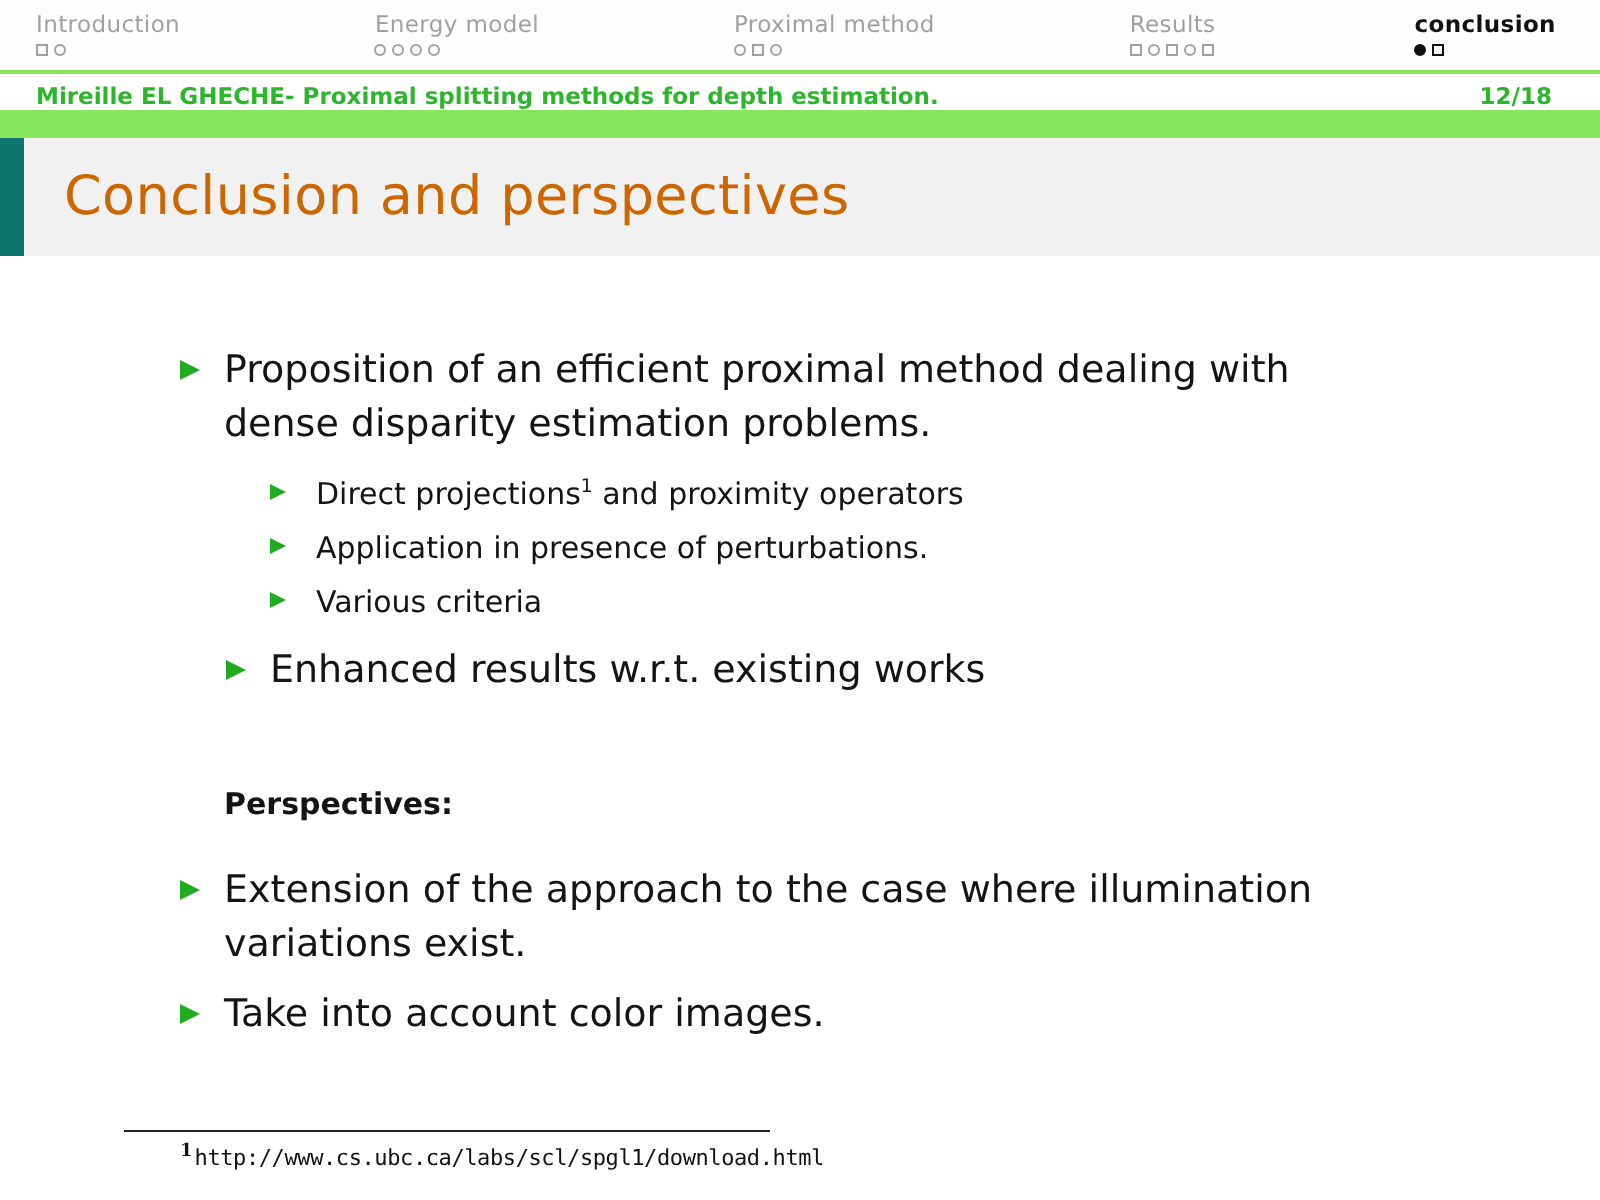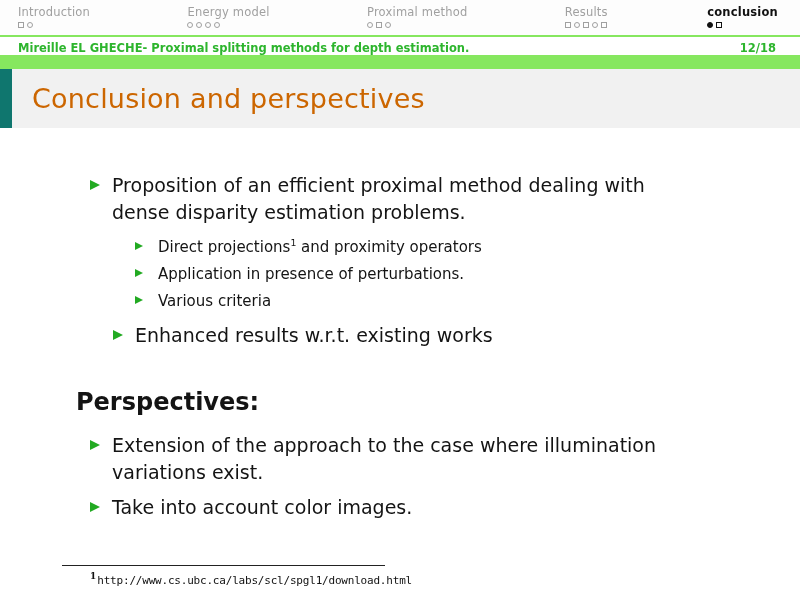--- a/index.html
+++ b/index.html
@@ -66,21 +66,21 @@
   .item.l2 { padding-left:158px; font-size:15px; line-height:26px; margin-bottom:1px; }
   .l2 > .tri {
     left:135px; top:8px;
     border-left:8px solid #22aa22;
     border-top:4.5px solid transparent;
     border-bottom:4.5px solid transparent;
   }
   .i1 { margin-top:44px; }
   .sublist { margin-top:8px; }
   .i2 { margin-top:8px;margin-left:23px; }
-  .pers { margin-top:40px; padding-left:76px; font-size:24px; line-height:27px; font-weight:bold; }
+  .pers { margin-top:40px; padding-left:112px; font-size:15px; line-height:27px; font-weight:bold; }
   .i3 { margin-top:16px; }
   .i4 { margin-top:8px; }
   sup.fnref { font-size:0.62em; vertical-align:super; line-height:0; }
 
   
   .footnote { position:absolute; left:62px; top:565px; }
   .fnrule { width:323px; border-top:1.5px solid #222222; }
   .fnline { margin-top:5px; padding-left:28px; font-size:10.5px; color:#111; }
   .fnline .fnmark { font-family:"DejaVu Serif","Liberation Serif",serif; font-weight:bold; font-size:9px; vertical-align:super; margin-right:1px; }
   .fnurl { font-family:"DejaVu Sans Mono","Liberation Mono",monospace; font-size:11px; letter-spacing:-0.2px; }

